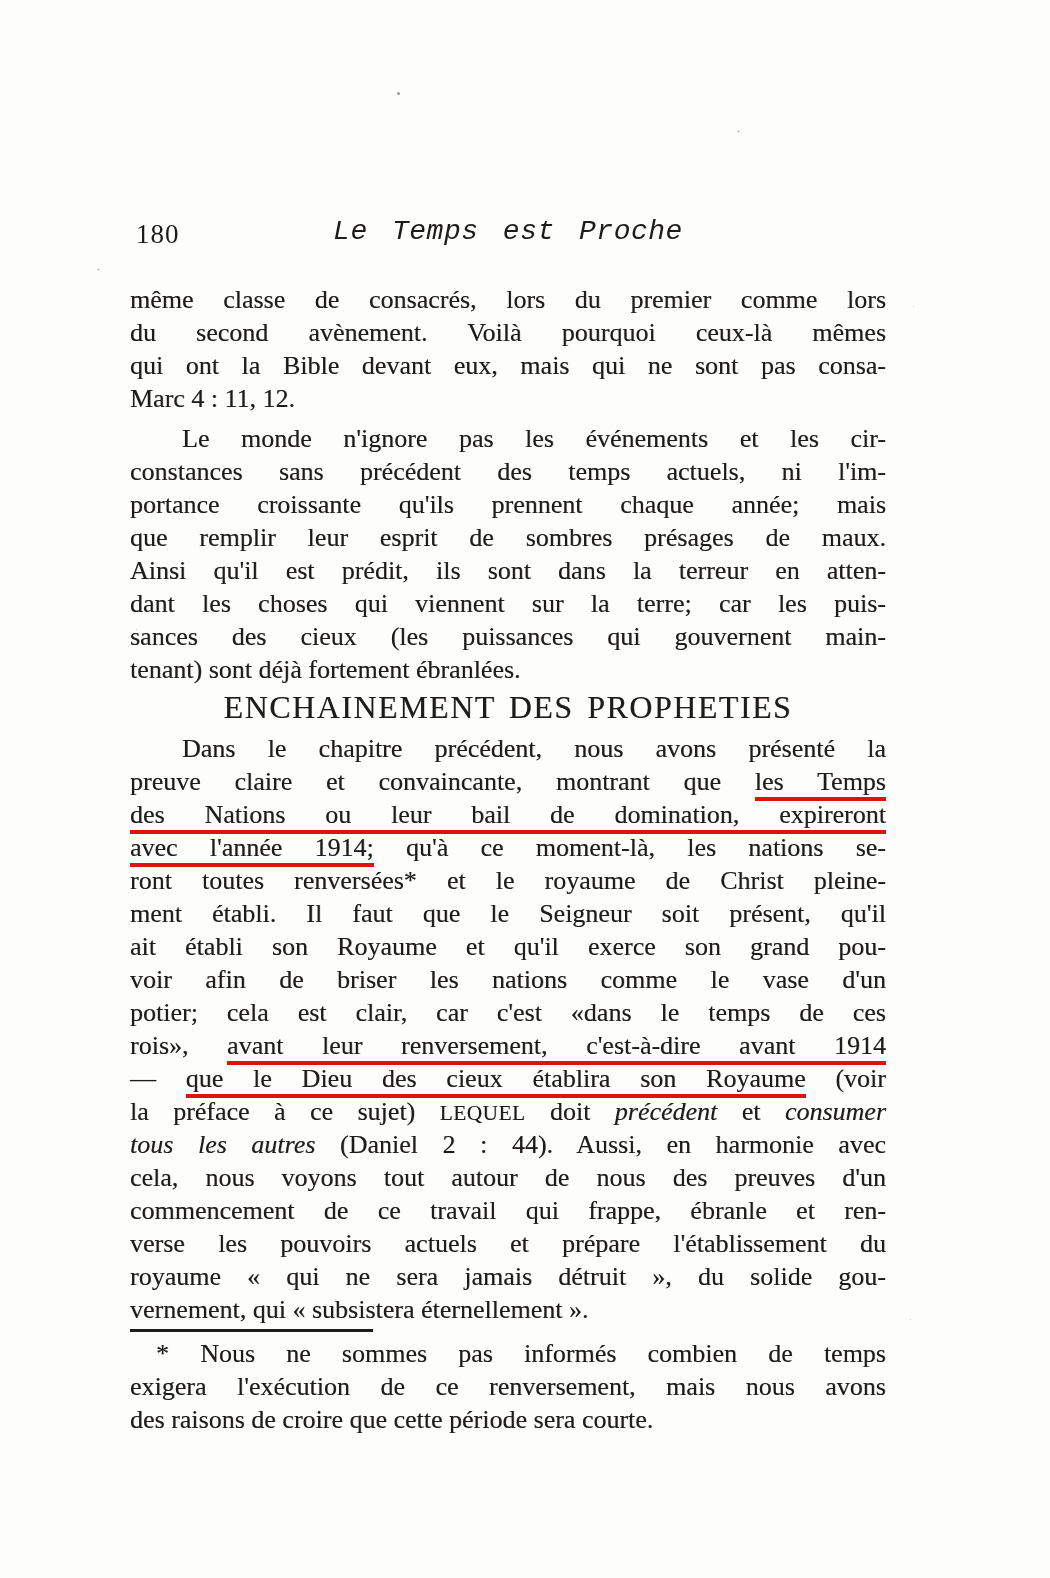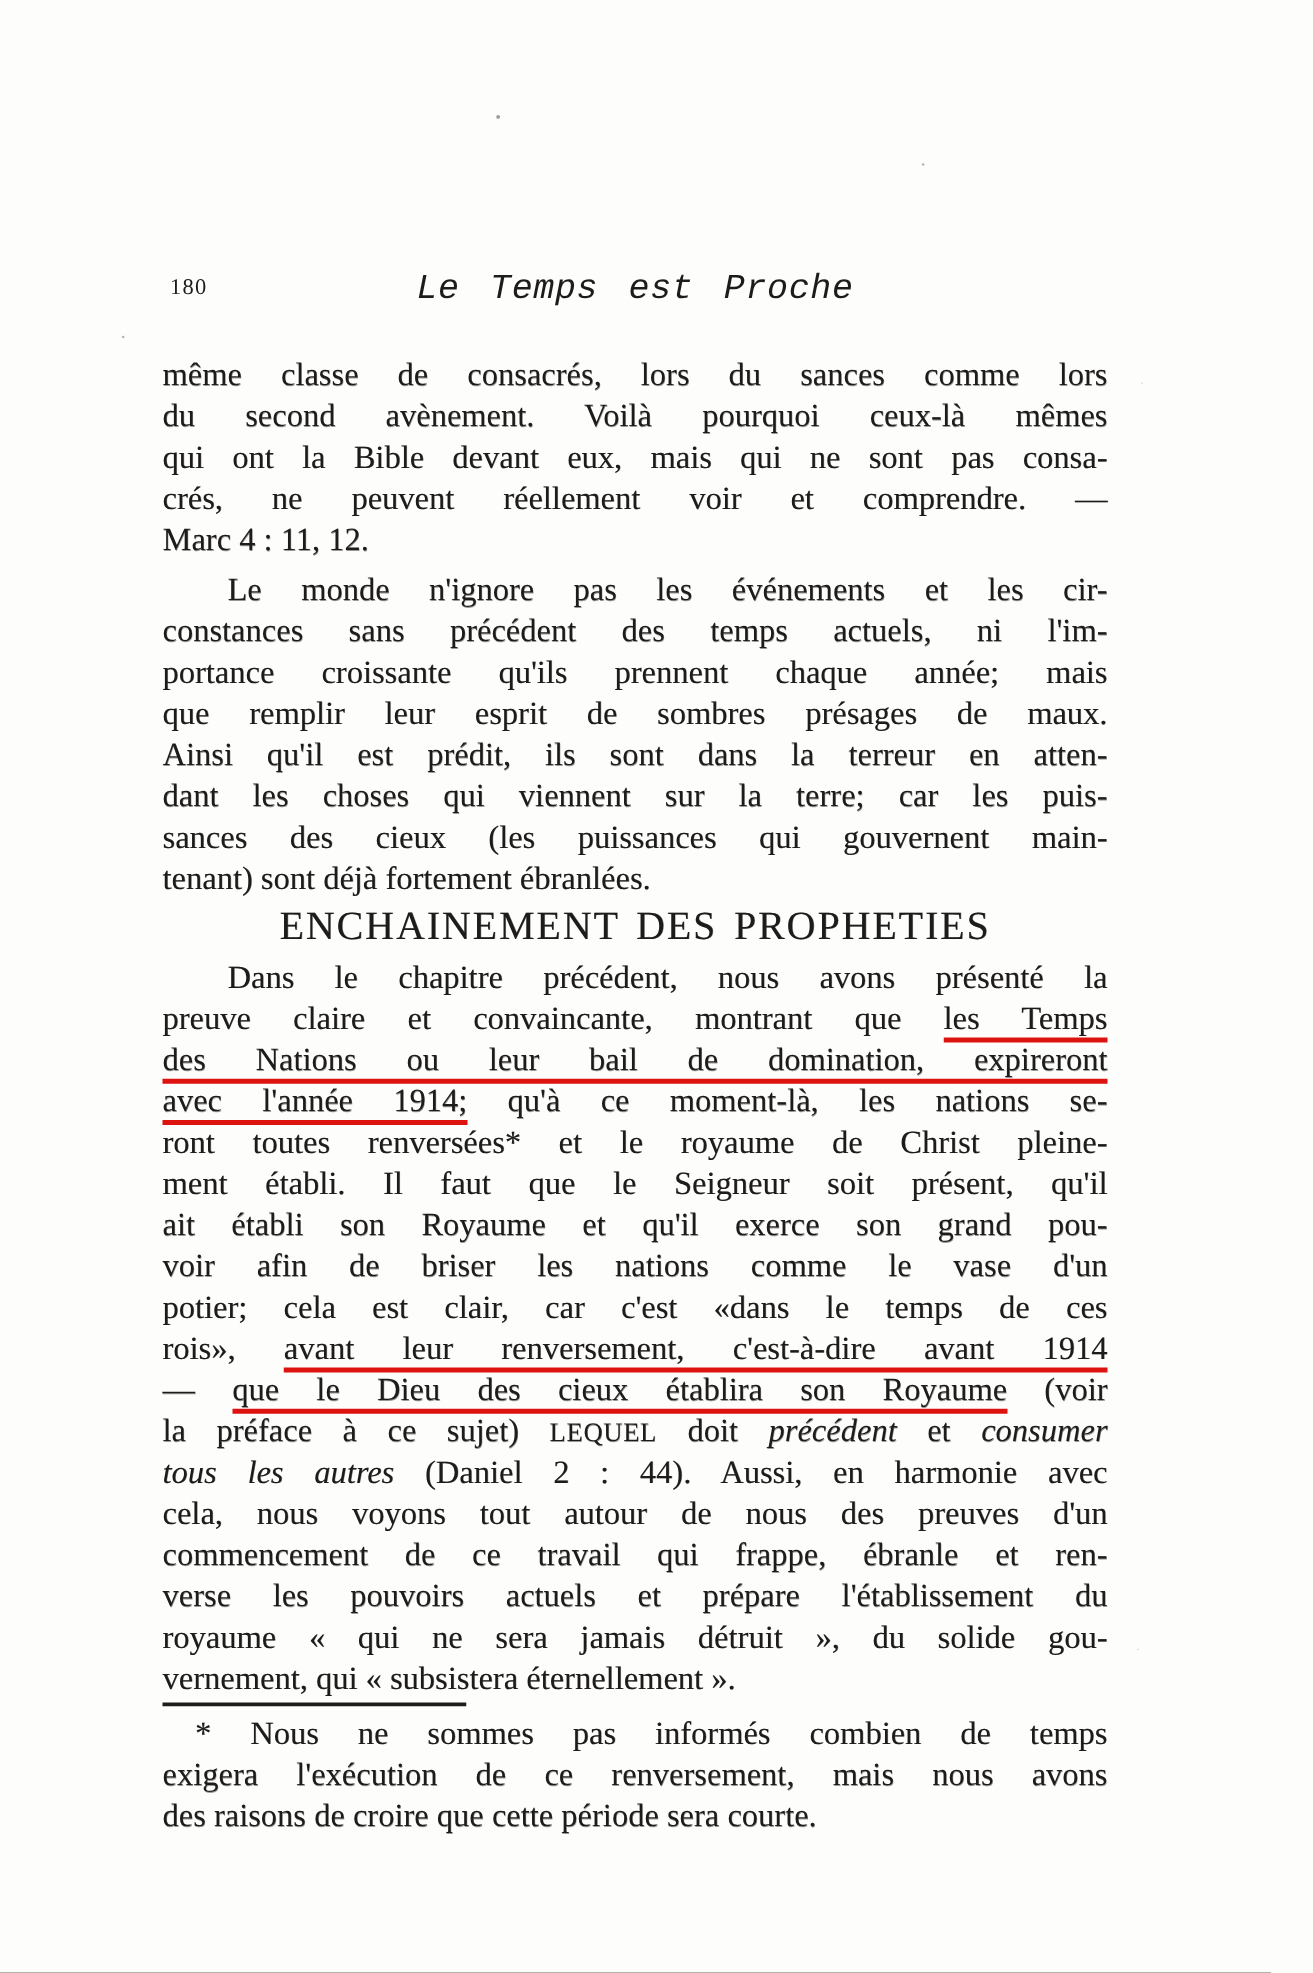--- a/index.html
+++ b/index.html
@@ -38,21 +38,21 @@
   .textblock {
     position: absolute;
     left: 130px;
     top: 0;
     width: 756px;
   }
   .header { position: absolute; top: 216px; left: 0; right: 0; height: 36px; }
   .pagenum {
     position: absolute;
     left: 6px; top: 3px;
-    font-size: 18px;
+    font-size: 27px;
     letter-spacing: 1px;
   }
   .running-title {
     text-align: center;
     font-style: italic;
     font-size: 28px;
     word-spacing: 7px;
     letter-spacing: 0.5px;
     font-family: Liberation Mono, monospace;
   }
@@ -107,24 +107,23 @@
   <div class="textblock">
 
     <div class="header">
       <span class="pagenum">180</span>
       <div class="running-title">Le Temps est Proche</div>
     </div>
 
     <div class="content">
       <div id="paras-top">
           <div class="para">
-            <div class="line"><span>même classe de consacrés, lors du sances comme lors</span></div>
+            <div class="line"><span>même classe de consacrés, lors du premier comme lors</span></div>
             <div class="line"><span>du second avènement. Voilà pourquoi ceux-là mêmes</span></div>
             <div class="line"><span>qui ont la Bible devant eux, mais qui ne sont pas consa-</span></div>
-            <div class="line"><span>crés, ne peuvent réellement voir et comprendre. —</span></div>
             <div class="line last"><span>Marc 4 : 11, 12.</span></div>
           </div>
           <div class="para">
             <div class="line" style="padding-left: 52px;"><span>Le monde n'ignore pas les événements et les cir-</span></div>
             <div class="line"><span>constances sans précédent des temps actuels, ni l'im-</span></div>
             <div class="line"><span>portance croissante qu'ils prennent chaque année; mais</span></div>
             <div class="line"><span>que remplir leur esprit de sombres présages de maux.</span></div>
             <div class="line"><span>Ainsi qu'il est prédit, ils sont dans la terreur en atten-</span></div>
             <div class="line"><span>dant les choses qui viennent sur la terre; car les puis-</span></div>
             <div class="line"><span>sances des cieux (les puissances qui gouvernent main-</span></div>

